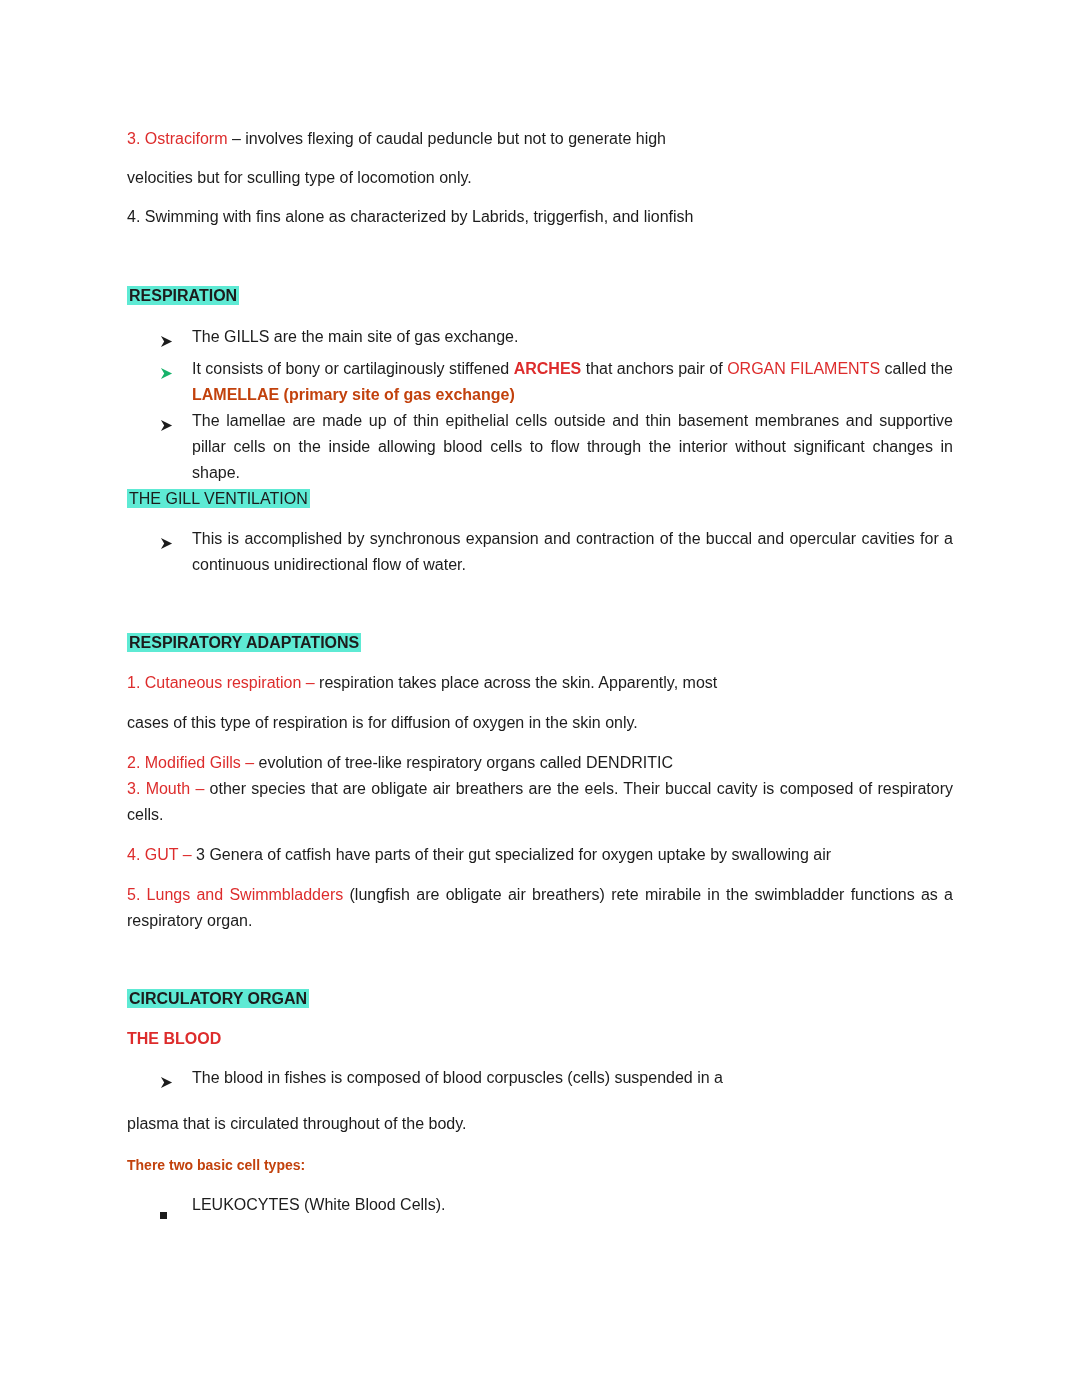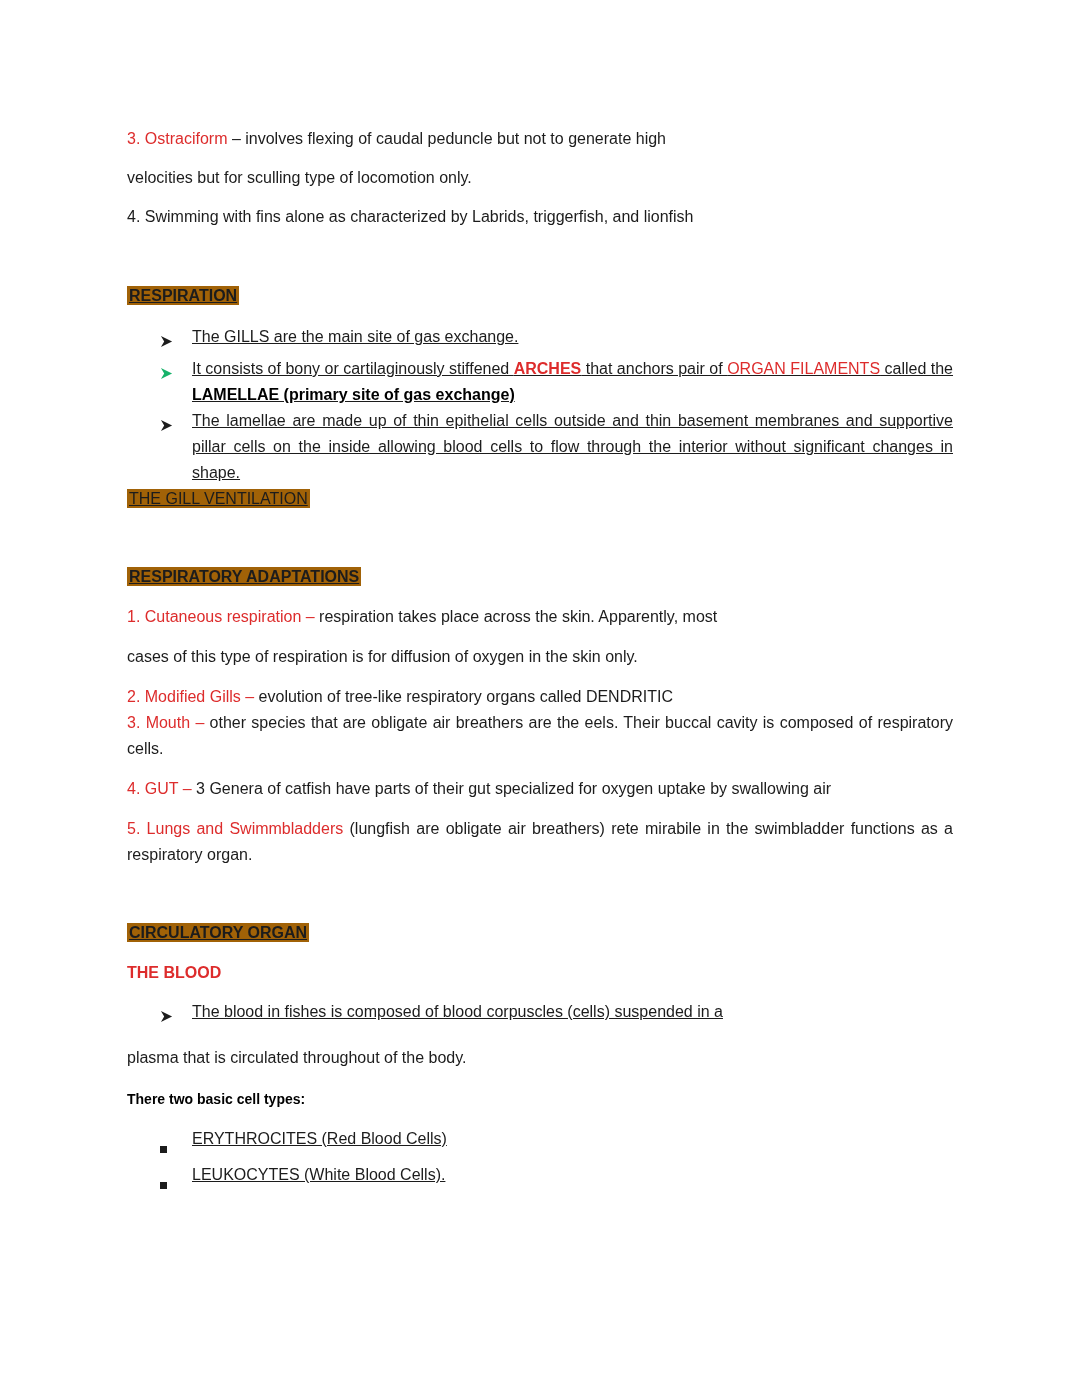--- a/index.html
+++ b/index.html
@@ -9,26 +9,26 @@
     box-sizing:border-box;
     padding:126px 127px 0 127px;
     font-family:"Liberation Sans", sans-serif;
     font-size:16px;
     line-height:26px;
     color:#1c1c1c;
     overflow:hidden;
   }
   p{margin:0;}
   .red{color:#dd2c2c;}
-  .green{color:#000000;}
+  .green{color:#c2410c;}
   .b{font-weight:bold;}
-  .hl{background:#a16207; text-decoration:underline; text-decoration-color:#1c1c1c; padding:1px 2px;}
+  .hl{background:#5eead4; text-decoration-color:#1c1c1c; padding:1px 2px;}
   .just{text-align:justify;}
   
-  .li{display:flex;text-decoration:underline;}
+  .li{display:flex;}
   .li .marker{flex:0 0 32px; margin-left:33px; padding-top:6px;}
   .li .txt{flex:1;}
   .sq .marker{padding-top:9px;}
   
   .mt12{} .mt13{margin-top:13px;} .mt14{margin-top:14px;}
   .mt15{margin-top:15px;} .mt52{margin-top:52px;} .mt53{margin-top:53px;}
   .celltypes-h{font-size:14px;}
   .cellrow{line-height:27px;}
 </style>
 </head>
@@ -60,20 +60,26 @@
     <div class="li">
       <span class="marker" aria-label="➢"><svg width="13" height="13" viewBox="0 0 14 14">
             <polygon points="1,1 13,7 1,13 4.5,7" fill="#1c1c1c"></polygon>
           </svg></span>
       <span class="txt just">The lamellae are made up of thin epithelial cells outside and thin basement membranes and supportive pillar cells on the inside allowing blood cells to flow through the interior without significant changes in shape.</span>
     </div>
   </div>
 
   <p class="mt12"><span class="hl">THE GILL VENTILATION</span></p>
 
+  <div class="li mt14">
+    <span class="marker" aria-label="➢"><svg width="13" height="13" viewBox="0 0 14 14">
+          <polygon points="1,1 13,7 1,13 4.5,7" fill="#1c1c1c"></polygon>
+        </svg></span>
+    <span class="txt just">This is accomplished by synchronous expansion and contraction of the buccal and opercular cavities for a continuous unidirectional flow of water.</span>
+  </div>
 
   <p class="mt52"><span class="hl b">RESPIRATORY ADAPTATIONS</span></p>
 
   <p class="mt14"><span class="red">1. Cutaneous respiration –</span><span> respiration takes place across the skin. Apparently, most</span></p>
 
   <p class="mt14">cases of this type of respiration is for diffusion of oxygen in the skin only.</p>
 
   <p class="mt14"><span class="red">2. Modified Gills –</span><span> evolution of tree-like respiratory organs called DENDRITIC</span></p>
 
   <p class="mt12 just"><span class="red">3. Mouth –</span><span> other species that are obligate air breathers are the eels. Their buccal cavity is composed of respiratory cells.</span></p>
@@ -95,23 +101,17 @@
 
   <p class="mt14">plasma that is circulated throughout of the body.</p>
 
   <p class="mt15 green b celltypes-h">There two basic cell types:</p>
 
   <div class="mt13">
     <div class="li sq cellrow">
       <span class="marker" aria-label="▪"><svg width="7" height="7" viewBox="0 0 7 7">
             <rect x="0" y="0" width="7" height="7" fill="#1c1c1c"></rect>
           </svg></span>
-      <span class="txt">ERYTHROCITES (Red Blood Cells)</span>
-    </div>
-    <div class="li sq cellrow">
-      <span class="marker" aria-label="▪"><svg width="7" height="7" viewBox="0 0 7 7">
-            <rect x="0" y="0" width="7" height="7" fill="#1c1c1c"></rect>
-          </svg></span>
       <span class="txt">LEUKOCYTES (White Blood Cells).</span>
     </div>
   </div>
 
 </div>
 
 </body></html>

